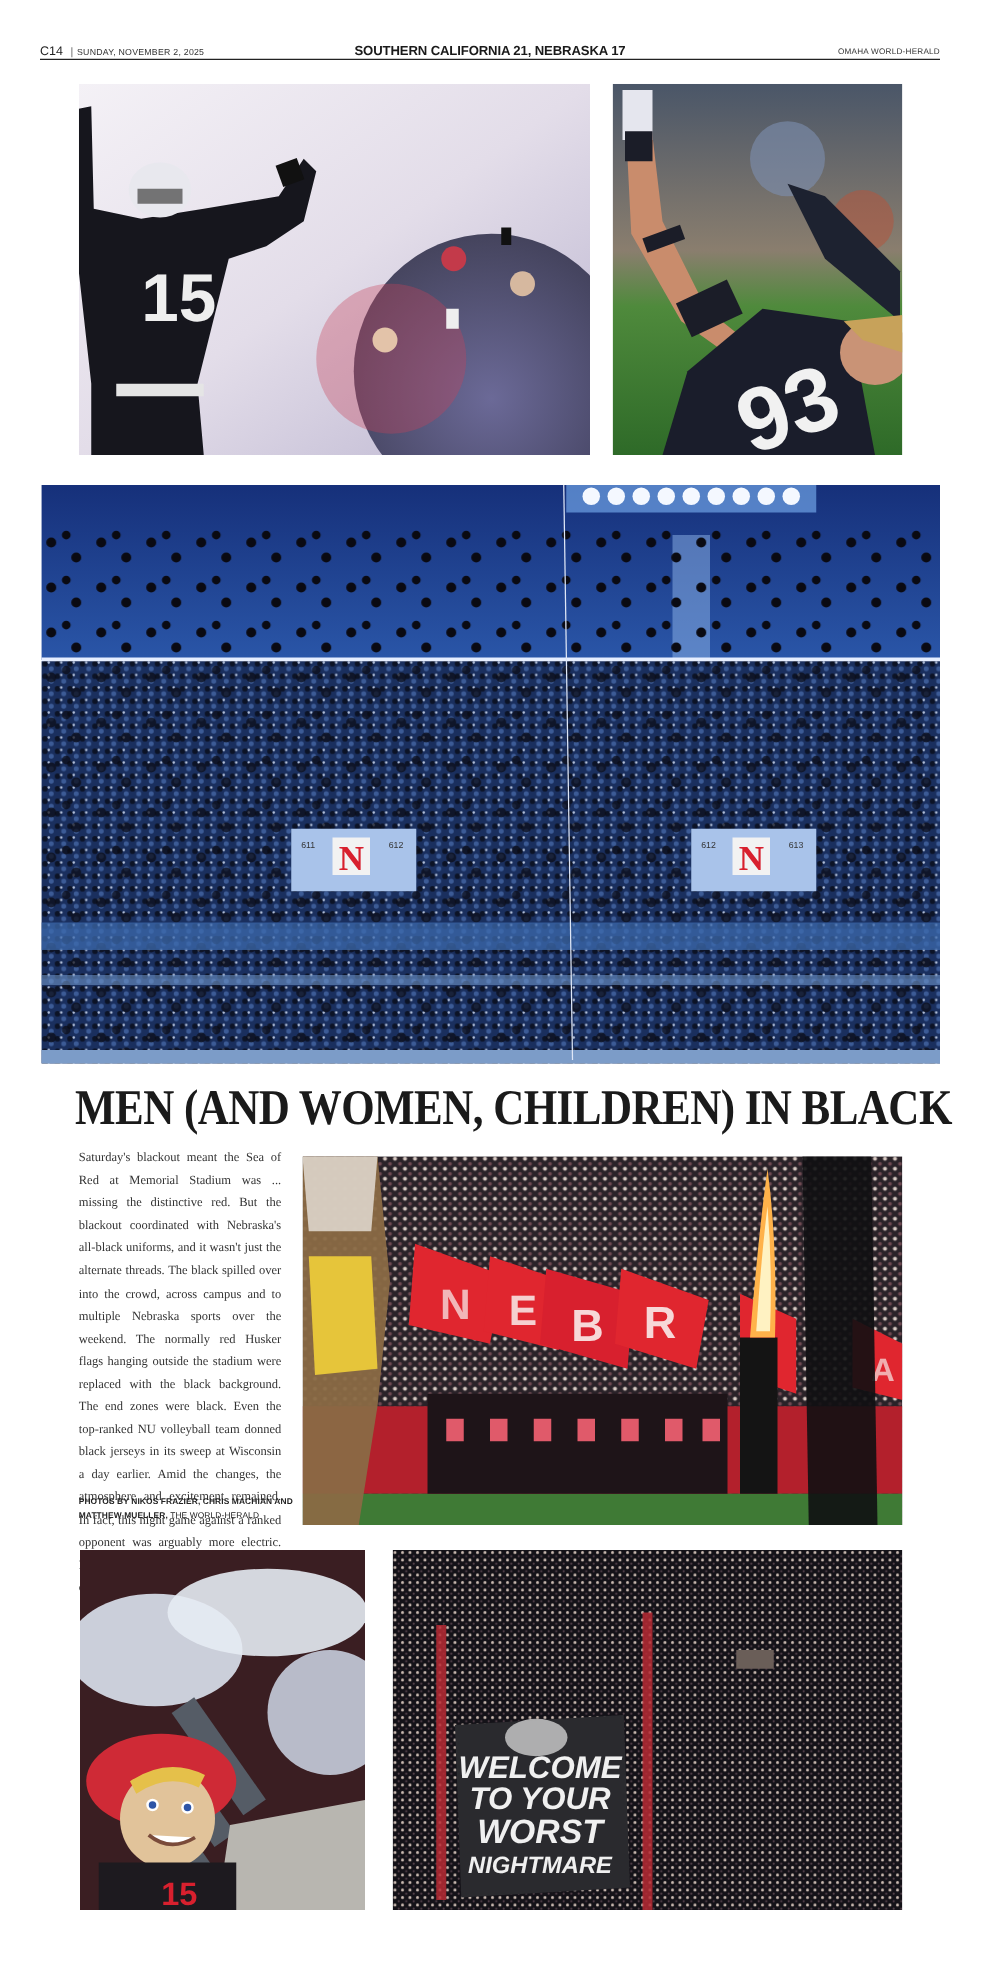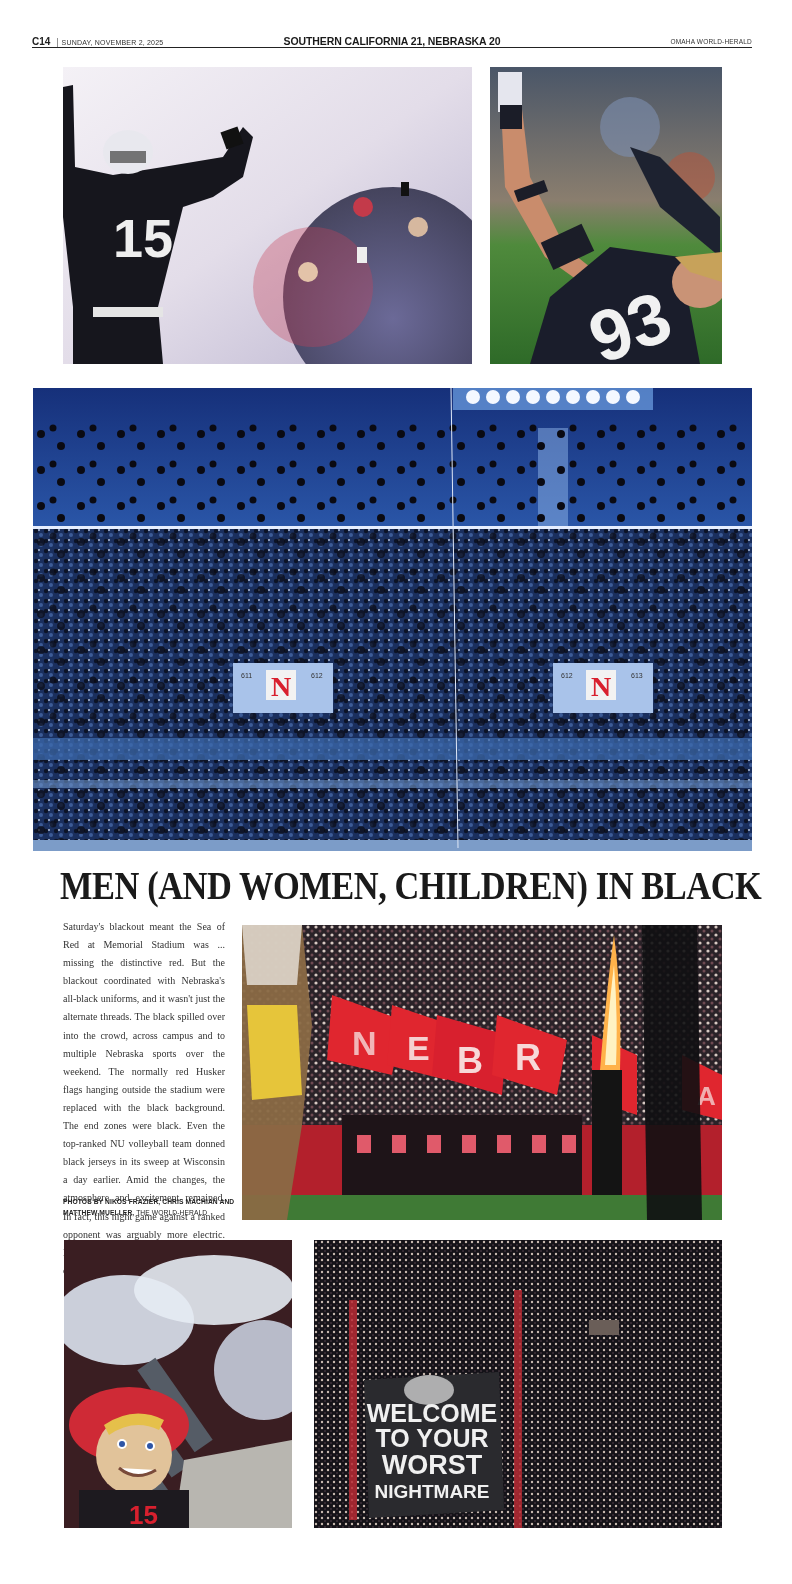--- a/index.html
+++ b/index.html
@@ -1,21 +1,21 @@
 <!DOCTYPE html>
 <html><head>
 <meta charset="utf-8">
 <style>
   * { box-sizing: border-box; margin: 0; padding: 0; }
   html, body { width: 792px; height: 1584px; background: #ffffff; overflow: hidden; }
   body { position: relative; font-family: "Liberation Sans", sans-serif; color: #1a1a1a; }
 
   .folio { position: absolute; left: 32px; top: 34px; width: 720px; height: 14px; border-bottom: 1px solid #222; }
   .folio-left { position: absolute; left: 0; top: 2px; font-size: 8.5px; color: #222; white-space: nowrap; }
-  .folio-left .page-num { font-weight: bold; font-size: 10px; margin-right: 3px; }
+  .folio-left .page-num { font-weight: normal; font-size: 10px; margin-right: 3px; }
   .folio-left .sep { color: #666; margin: 0 3px; }
   .folio-left .date { font-size: 7px; letter-spacing: 0.2px; color: #333; }
   .folio-center { position: absolute; left: 0; right: 0; top: 1px; text-align: center; font-size: 10.5px; font-weight: bold; letter-spacing: -0.1px; }
   .folio-right { position: absolute; right: 0; top: 4px; font-size: 6.5px; color: #333; letter-spacing: 0.2px; }
 
   .photo { position: absolute; overflow: hidden; }
   .photo svg { display: block; width: 100%; height: 100%; }
 
   .headline { position: absolute; left: 60px; top: 862px; width: 672px; font-family: "Liberation Serif", serif; font-weight: bold; font-size: 40px; line-height: 48px; letter-spacing: -0.5px; color: #1a1a1a; transform: scaleX(0.86); transform-origin: left top; white-space: nowrap; }
 
@@ -23,21 +23,21 @@
   .credit { position: absolute; left: 63px; top: 1197px; width: 175px; font-size: 6.7px; line-height: 10.5px; color: #222; letter-spacing: 0.1px; }
   .credit .names { font-weight: bold; }
 </style>
 </head>
 <body>
 
 <div class="folio">
   <div class="folio-left">
     <span class="page-num">C14</span><span class="sep">|</span><span class="date">SUNDAY, NOVEMBER 2, 2025</span>
   </div>
-  <div class="folio-center">SOUTHERN CALIFORNIA 21, NEBRASKA 20</div>
+  <div class="folio-center">SOUTHERN CALIFORNIA 21, NEBRASKA 17</div>
   <div class="folio-right">OMAHA WORLD-HERALD</div>
 </div>
 
 <div class="photo" style="left:63px;top:67px;width:409px;height:297px;">
   <svg viewBox="0 0 409 297" preserveAspectRatio="none">
     <defs>
       <linearGradient id="p1bg" x1="0" y1="0" x2="1" y2="1">
         <stop offset="0" stop-color="#f4f1f6"></stop>
           <stop offset="0.5" stop-color="#e3dde9"></stop>
           <stop offset="1" stop-color="#b9b3cf"></stop>
@@ -227,21 +227,21 @@
     <circle cx="58" cy="204" r="5" fill="#fff"></circle>
       <circle cx="58" cy="204" r="3" fill="#2e55a6"></circle>
     <circle cx="86" cy="206" r="5" fill="#fff"></circle>
       <circle cx="86" cy="206" r="3" fill="#2e55a6"></circle>
     <path d="M55 228 Q72 242 92 230" stroke="#7a4b3a" stroke-width="3" fill="#fff"></path>
     <rect x="15" y="250" width="110" height="38" fill="#1d1a1f"></rect>
     <text x="65" y="284" font-family="Liberation Sans, sans-serif" font-weight="bold" font-size="26" fill="#d8202e">15</text>
   </svg>
 </div>
 
-<div class="photo" style="left:314px;top:1240px;width:408px;height:288px;">
+<div class="photo" style="left:314px;top:1240px;width:408px;height:288px;font-style:italic;">
   <svg viewBox="0 0 408 288" preserveAspectRatio="none">
     <defs>
       <pattern id="crowd3" width="6" height="6" patternUnits="userSpaceOnUse">
         <rect width="6" height="6" fill="#141218"></rect>
         <circle cx="2" cy="2" r="1.2" fill="#c9b9b0"></circle>
         <circle cx="5" cy="5" r="0.8" fill="#5a4650"></circle>
       </pattern>
     </defs>
     <rect width="408" height="288" fill="url(#crowd3)"></rect>
     <rect x="35" y="60" width="8" height="220" fill="#b72a34" opacity="0.85"></rect>

